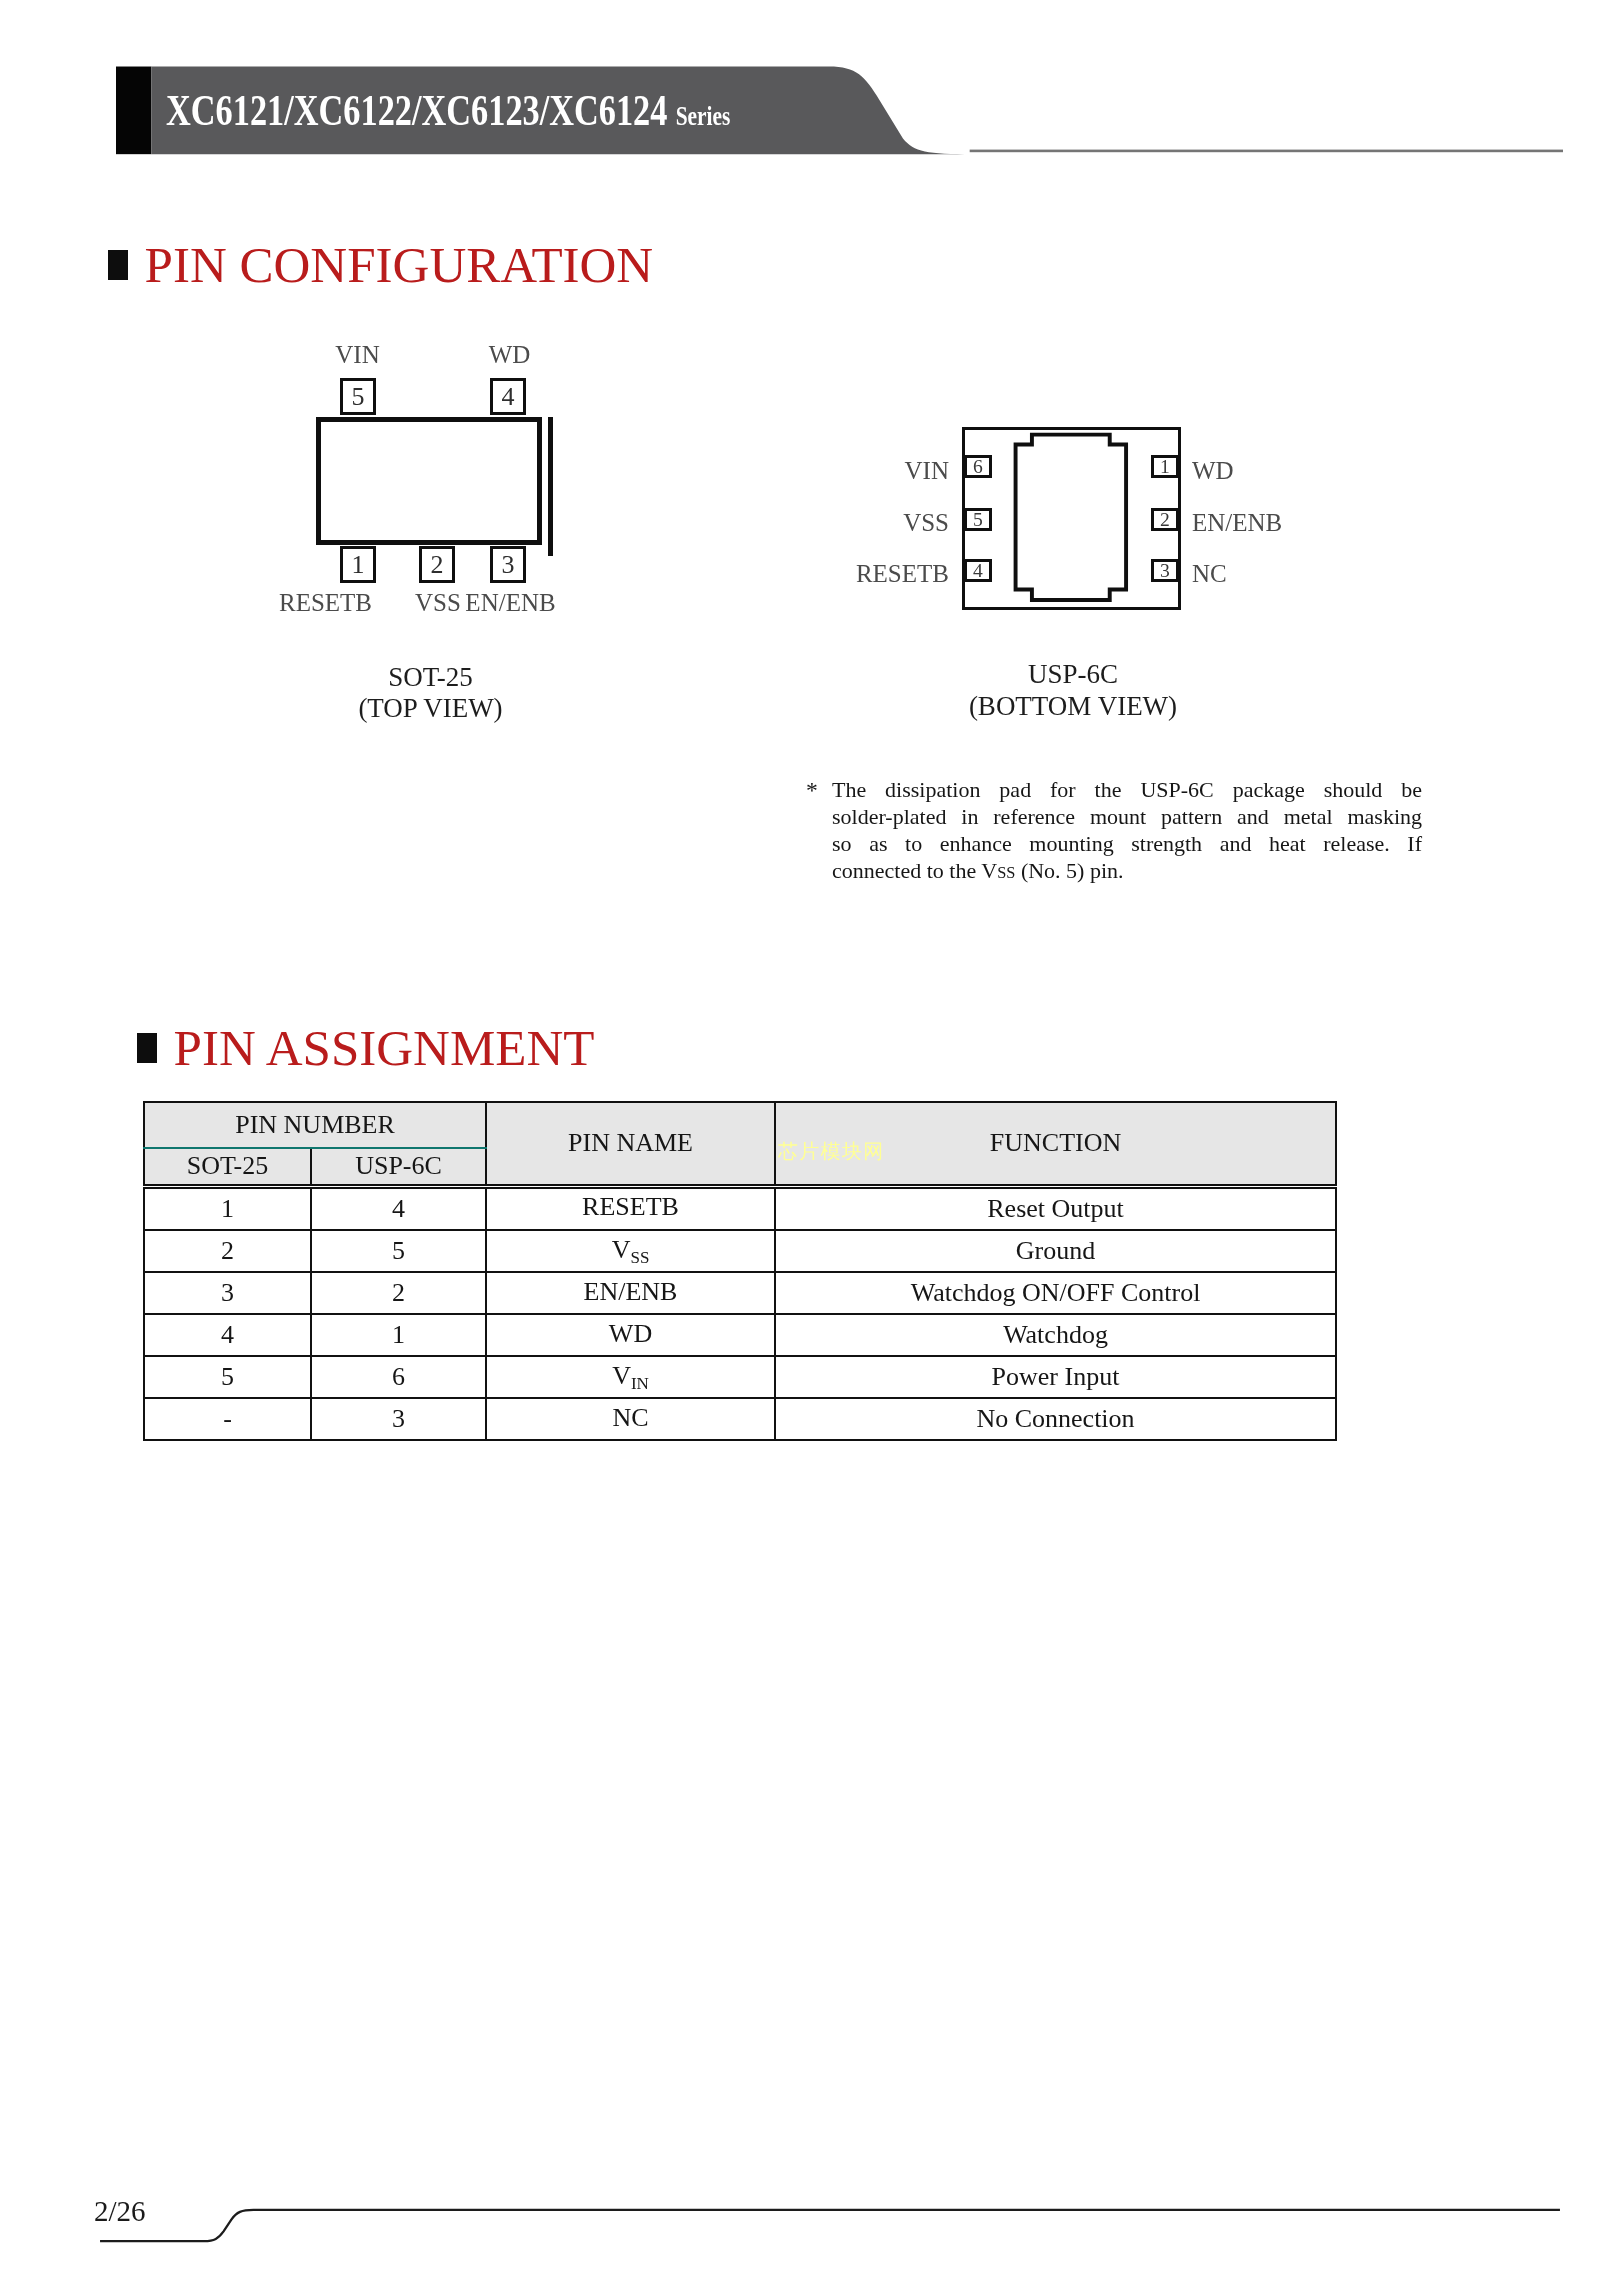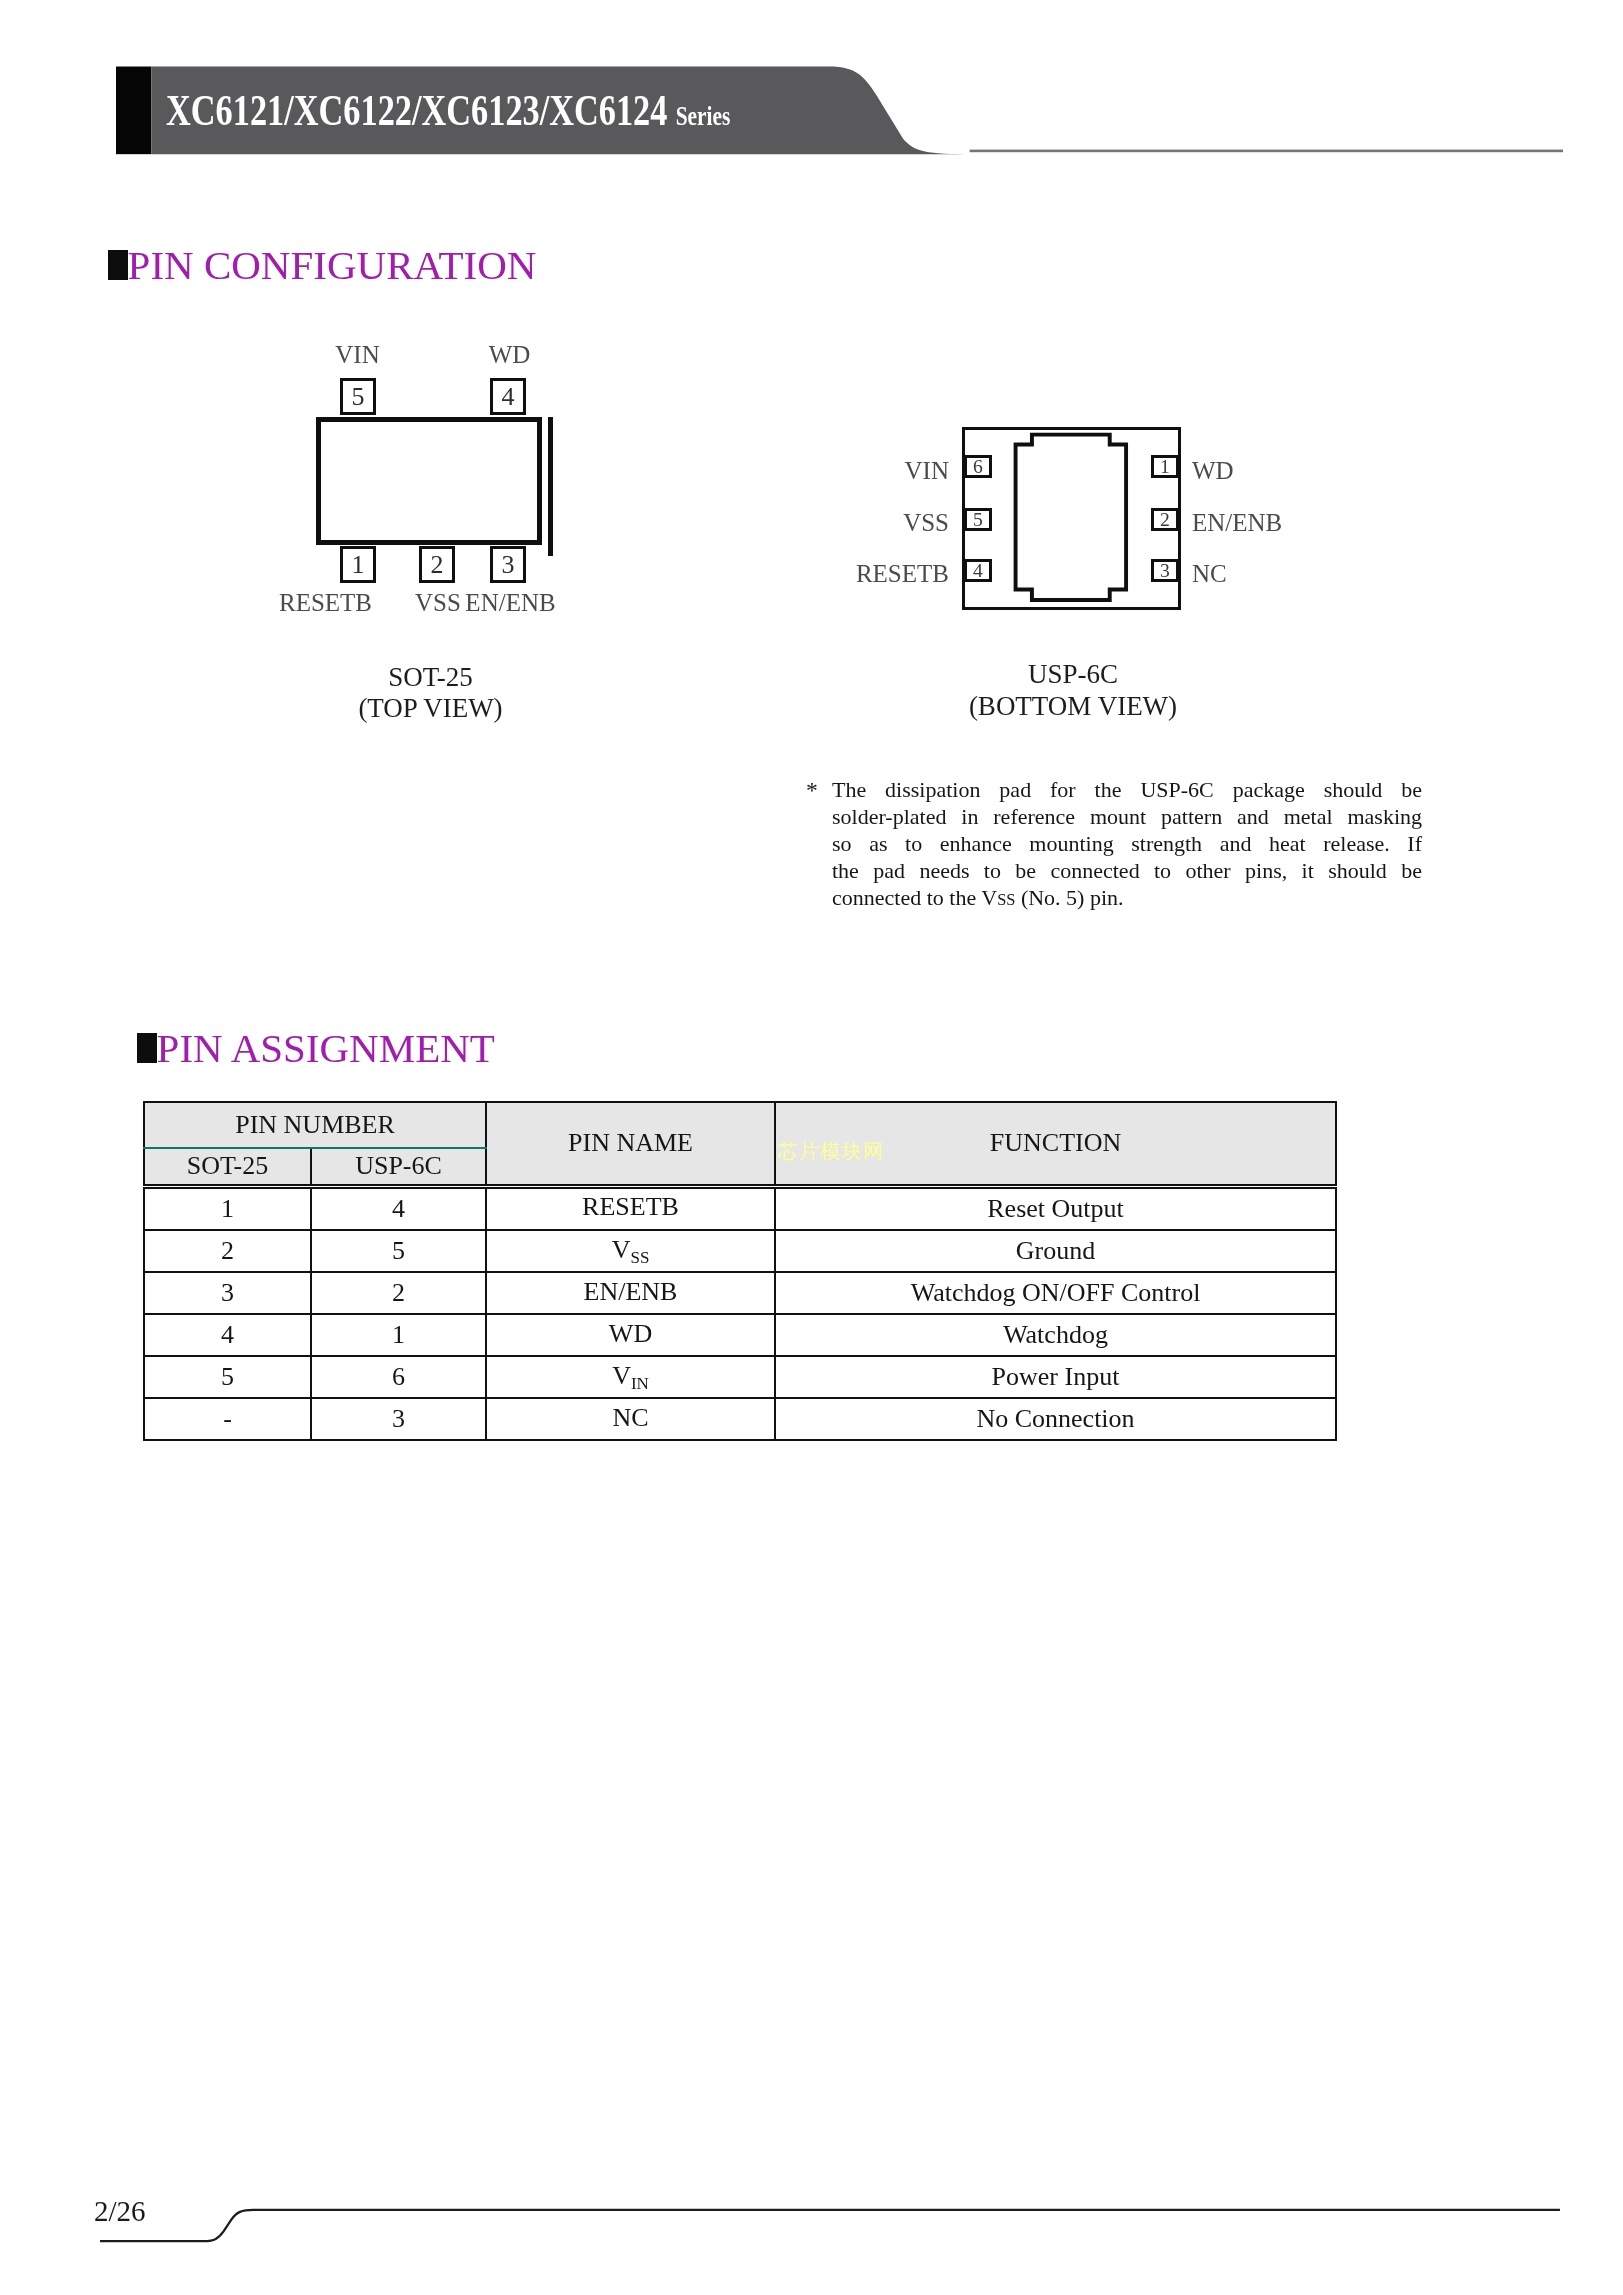--- a/index.html
+++ b/index.html
@@ -11,21 +11,21 @@
   
   .hdr-title{
     position:absolute;left:166px;top:87px;height:47px;line-height:47px;
     color:#ffffff;font-weight:bold;font-size:44px;white-space:nowrap;
     transform:scaleX(0.78);transform-origin:left center;letter-spacing:0px;
   }
   .hdr-title .series{font-size:27.5px;margin-left:10.5px;}
   
   .sec-heading{position:absolute;display:flex;align-items:flex-start;}
   .sec-square{width:19.6px;height:30px;background:#0d0d0d;margin-top:5.2px;flex:0 0 auto;}
-  .sec-text{font-size:41px;line-height:41px;color:#a21caf;margin-left:0;white-space:nowrap;}
+  .sec-text{font-size:51px;line-height:41px;color:#b91c1c;margin-left:17px;white-space:nowrap;}
   
   .pin-label{position:absolute;font-size:25px;color:#4b4b4b;white-space:nowrap;}
   .center{text-align:center;}
   .right{text-align:right;}
   .sot-pin{
     position:absolute;width:30px;height:31px;border:3.9px solid #0f0f0f;background:#fff;
     display:flex;align-items:center;justify-content:center;font-size:26px;color:#2e2e2e;z-index:3;
   }
   .sot-body{position:absolute;left:316px;top:417px;width:216px;height:118px;border:5.2px solid #0f0f0f;background:#fff;z-index:2;}
   .sot-shadow{position:absolute;left:548px;top:417px;width:4.6px;height:139px;background:#0f0f0f;z-index:1;}
@@ -149,21 +149,20 @@
 
     <div class="caption" style="left:962px;top:659px;width:222px;">USP-6C</div>
     <div class="caption" style="left:962px;top:691px;width:222px;text-align:center;">(BOTTOM VIEW)</div>
   </div>
 
   <div class="note-star">*</div>
   <div class="note-block">
     <div class="note-line">The dissipation pad for the USP-6C package should be</div>
     <div class="note-line">solder-plated in reference mount pattern and metal masking</div>
     <div class="note-line">so as to enhance mounting strength and heat release.  If</div>
-    <div class="note-line">the pad needs to be connected to other pins, it should be</div>
     <div class="note-line last"><span>connected to the V</span><span class="subtxt">SS</span><span> (No. 5) pin.</span></div>
   </div>
 
   <div class="sec-heading" style="left:137px;top:1028px;">
     <div class="sec-square"></div>
     <div class="sec-text">PIN ASSIGNMENT</div>
   </div>
 
   <div class="abs" style="left:143px;top:1101px;">
     <table class="pintable">

